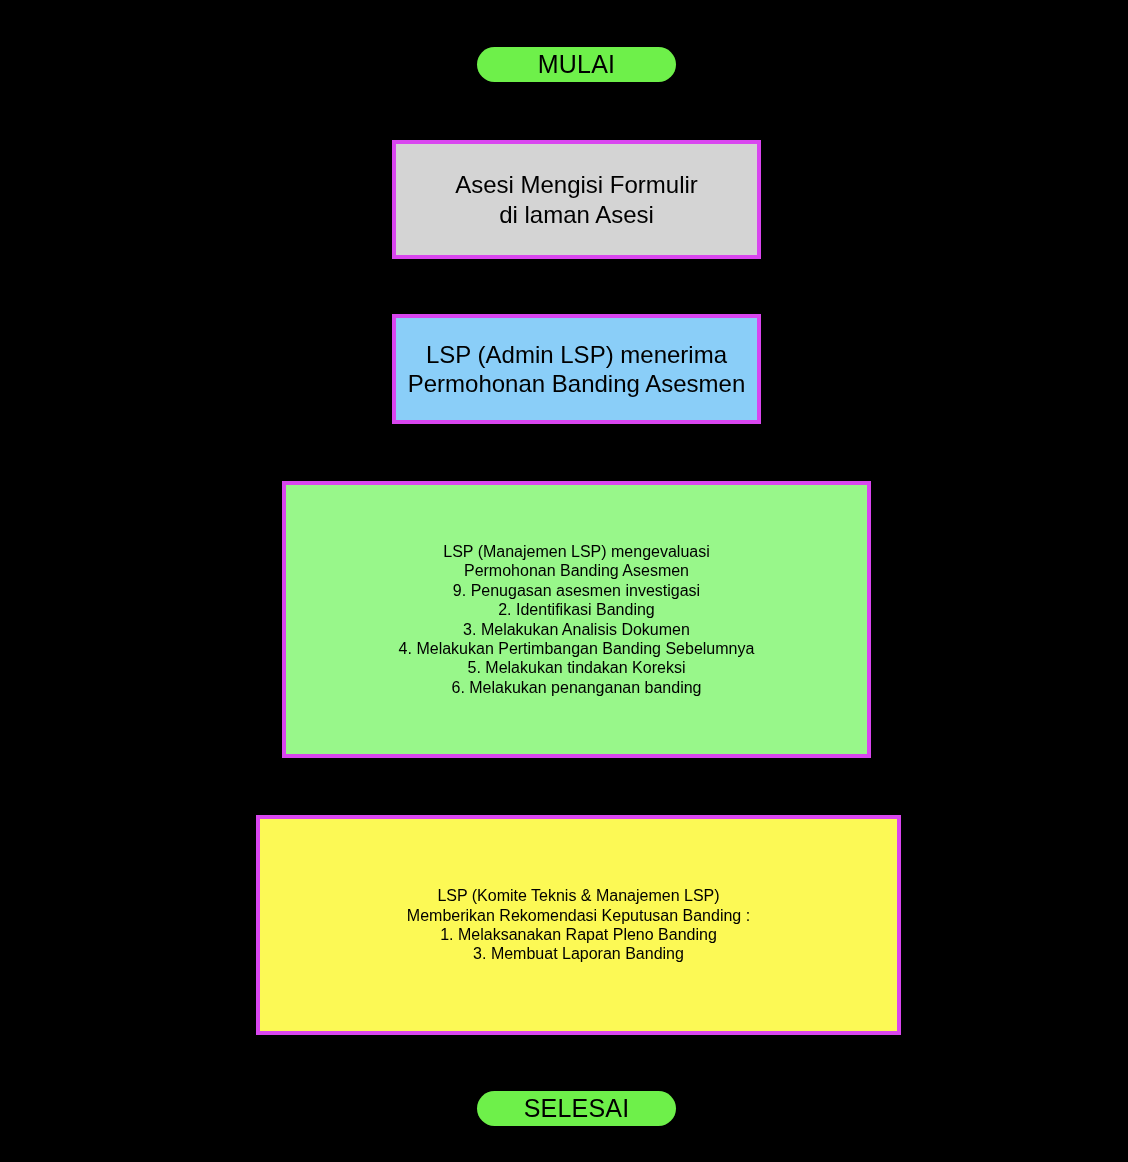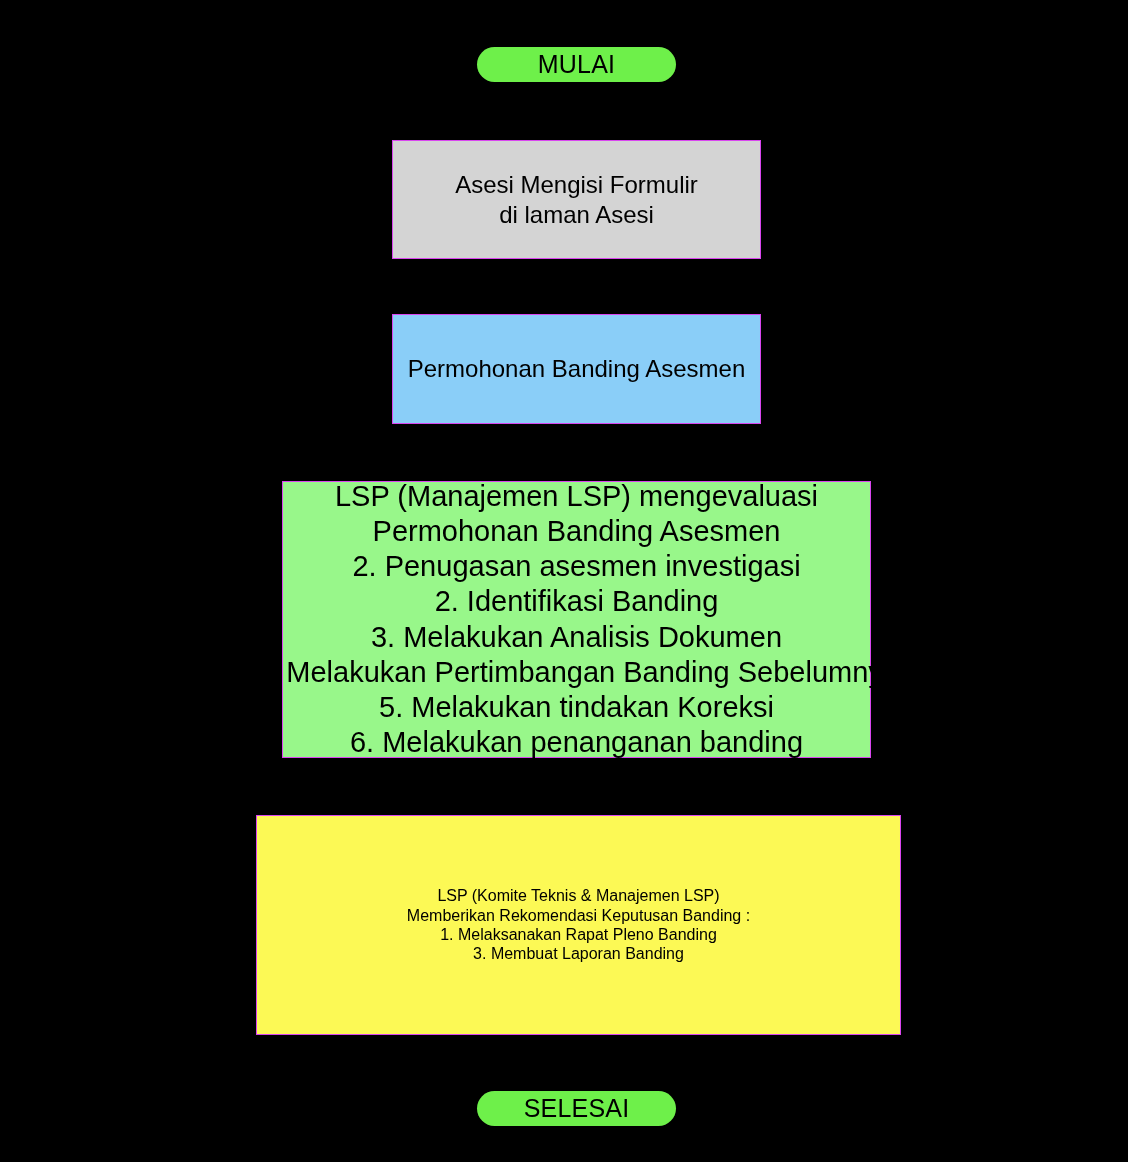--- a/index.html
+++ b/index.html
@@ -51,35 +51,35 @@
 
   
   .terminator {
     border-radius: 999px;
     font-size: 25px;
     letter-spacing: 0.2px;
   }
 
   
   .process {
-    border: 1px solid #d946ef;
+    border: 4px solid #d946ef;
   }
 
   .node .line {
     display: block;
     white-space: nowrap;
   }
 
   
   #node-mulai      { left: 462px; top: 47px;   width: 199px; height: 35px; }
   #node-selesai    { left: 462px; top: 1091px; width: 199px; height: 35px; }
 
   #node-asesi-form { left: 377px; top: 140px;  width: 369px; height: 119px; font-size: 24px; }
   #node-admin-lsp  { left: 377px; top: 314px;  width: 369px; height: 110px; font-size: 24px; }
-  #node-manajemen  { left: 267px; top: 481px;  width: 589px; height: 277px; font-size: 29px; }
+  #node-manajemen  { left: 267px; top: 481px;  width: 589px; height: 277px; font-size: 16px; }
   #node-komite     { left: 241px; top: 815px;  width: 645px; height: 220px; font-size: 16px; }
 </style>
 </head>
 <body>
 
 <div class="canvas">
 
   <svg class="connectors" width="1128" height="1162" viewBox="0 0 1128 1162">
     <g stroke="#000000" fill="#000000" stroke-width="3">
 
@@ -103,27 +103,28 @@
   <div class="node terminator" id="node-mulai" style="background:#6EF04A">
     <span class="line">MULAI</span>
   </div>
 
   <div class="node process" id="node-asesi-form" style="background:#D4D4D4">
     <span class="line">Asesi Mengisi Formulir</span>
     <span class="line">di laman Asesi</span>
   </div>
 
   <div class="node process" id="node-admin-lsp" style="background:#8ACEF8">
+    <span class="line">LSP (Admin LSP) menerima</span>
     <span class="line">Permohonan Banding Asesmen</span>
   </div>
 
   <div class="node process" id="node-manajemen" style="background:#98F78A">
     <span class="line">LSP (Manajemen LSP) mengevaluasi</span>
     <span class="line">Permohonan Banding Asesmen</span>
-    <span class="line">2. Penugasan asesmen investigasi</span>
+    <span class="line">9. Penugasan asesmen investigasi</span>
     <span class="line">2. Identifikasi Banding</span>
     <span class="line">3. Melakukan Analisis Dokumen</span>
     <span class="line">4. Melakukan Pertimbangan Banding Sebelumnya</span>
     <span class="line">5. Melakukan tindakan Koreksi</span>
     <span class="line">6. Melakukan penanganan banding</span>
   </div>
 
   <div class="node process" id="node-komite" style="background:#FCF955">
     <span class="line">LSP (Komite Teknis &amp; Manajemen LSP)</span>
     <span class="line">Memberikan Rekomendasi Keputusan Banding :</span>

